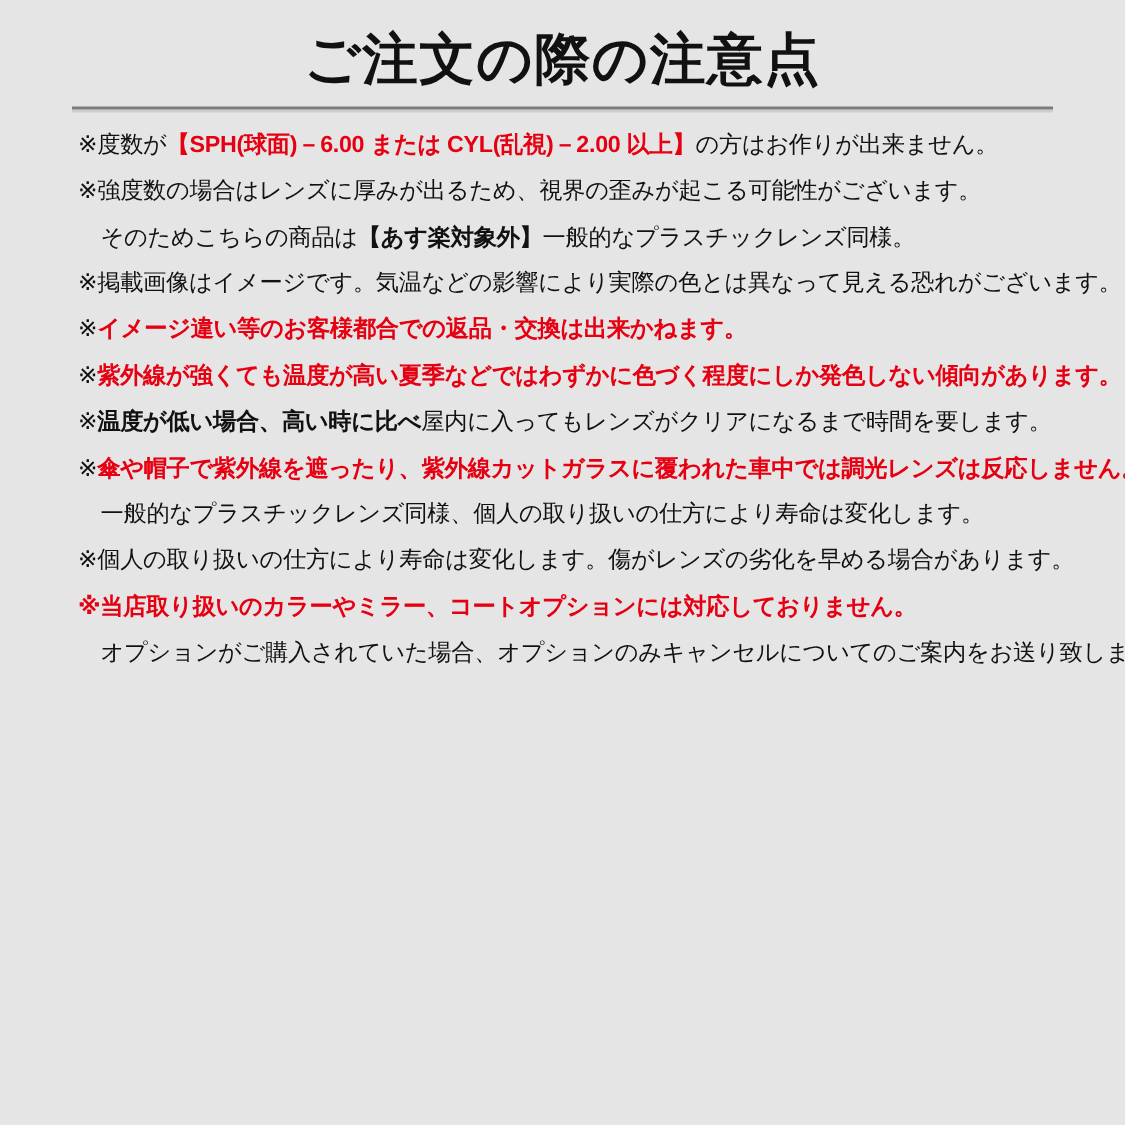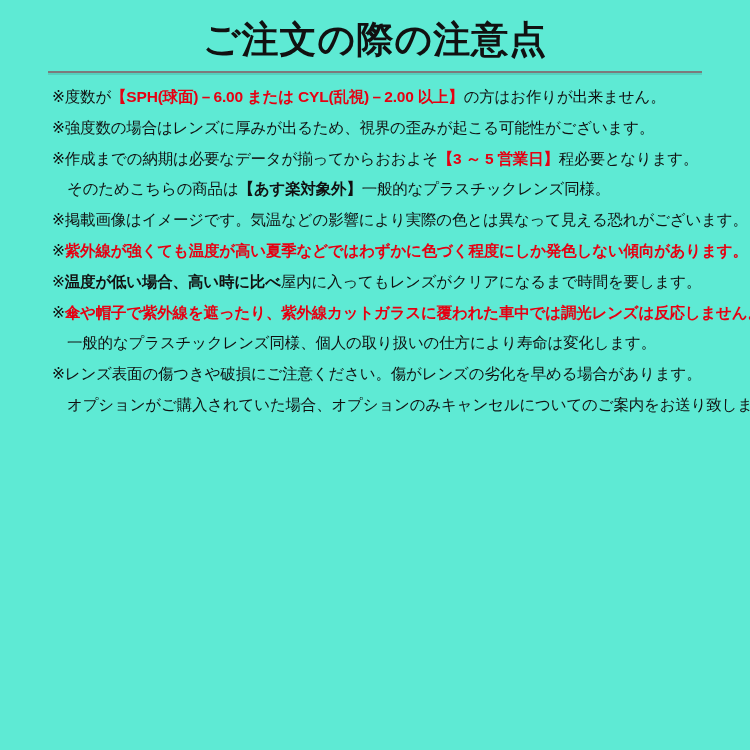--- a/index.html
+++ b/index.html
@@ -7,21 +7,21 @@
   body {
     width: 750px;
     height: 750px;
     overflow: hidden;
     font-family: "Liberation Sans", "DejaVu Sans", sans-serif;
     color: var(--text, #111);
   }
   .page {
     width: 750px;
     height: 750px;
-    background: #5eead4;
+    background: #e5e5e5;
     position: relative;
   }
   .title {
     text-align: center;
     font-size: 37px;
     line-height: 44px;
     font-weight: 700;
     letter-spacing: 1px;
     padding-top: 18px;
     color: var(--text, #111);
@@ -49,23 +49,24 @@
 </style>
 </head>
 <body>
 
 <div class="page">
   <h1 class="title">ご注文の際の注意点</h1>
   <div class="rule"></div>
   <div class="notice-list">
       <p class="line"><span class="seg-n">※度数が</span><span class="seg-rb">【SPH(球面)－6.00 または CYL(乱視)－2.00 以上】</span><span class="seg-n">の方はお作りが出来ません。</span></p>
       <p class="line"><span class="seg-n">※強度数の場合はレンズに厚みが出るため、視界の歪みが起こる可能性がございます。</span></p>
-      <p class="line"><span class="seg-n">※作成までの納期は必要なデータが揃ってからおおよそ</span><span class="seg-rb">【3 ～ 5 営業日】</span><span class="seg-n">程必要となります。</span></p>
       <p class="line indent"><span class="seg-n">そのためこちらの商品は</span><span class="seg-b">【あす楽対象外】</span><span class="seg-n">一般的なプラスチックレンズ同様。</span></p>
       <p class="line"><span class="seg-n">※掲載画像はイメージです。気温などの影響により実際の色とは異なって見える恐れがございます。</span></p>
+      <p class="line"><span class="seg-n">※</span><span class="seg-rb">イメージ違い等のお客様都合での返品・交換は出来かねます。</span></p>
       <p class="line"><span class="seg-n">※</span><span class="seg-rb">紫外線が強くても温度が高い夏季などではわずかに色づく程度にしか発色しない傾向があります。</span></p>
       <p class="line"><span class="seg-n">※</span><span class="seg-b">温度が低い場合、高い時に比べ</span><span class="seg-n">屋内に入ってもレンズがクリアになるまで時間を要します。</span></p>
       <p class="line"><span class="seg-n">※</span><span class="seg-rb">傘や帽子で紫外線を遮ったり、紫外線カットガラスに覆われた車中では調光レンズは反応しません。</span></p>
       <p class="line indent"><span class="seg-n">一般的なプラスチックレンズ同様、個人の取り扱いの仕方により寿命は変化します。</span></p>
-      <p class="line"><span class="seg-n">※レンズ表面の傷つきや破損にご注意ください。傷がレンズの劣化を早める場合があります。</span></p>
+      <p class="line"><span class="seg-n">※個人の取り扱いの仕方により寿命は変化します。傷がレンズの劣化を早める場合があります。</span></p>
+      <p class="line"><span class="seg-rb">※当店取り扱いのカラーやミラー、コートオプションには対応しておりません。</span></p>
       <p class="line indent"><span class="seg-n">オプションがご購入されていた場合、オプションのみキャンセルについてのご案内をお送り致します。</span></p>
     </div>
 </div>
 
 </body></html>

